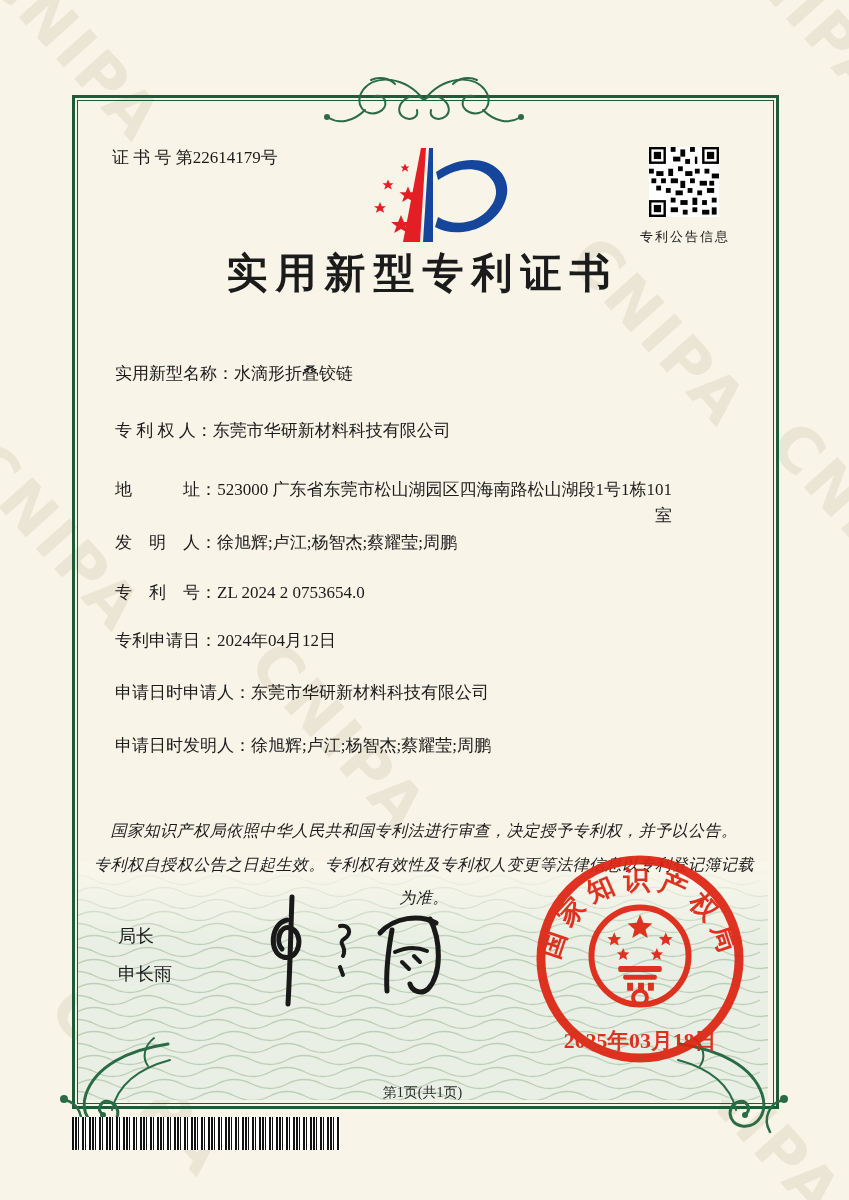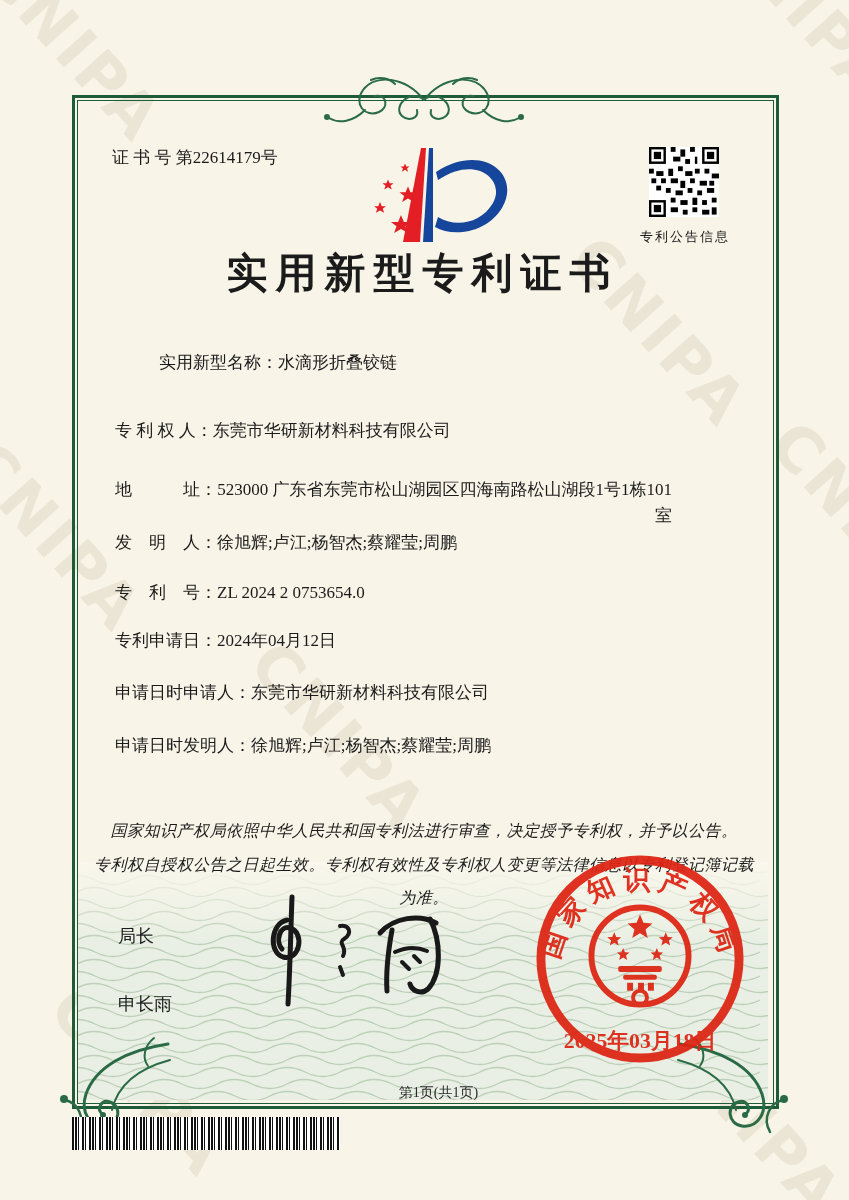--- a/index.html
+++ b/index.html
@@ -25,24 +25,24 @@
   .row{position:absolute;left:115px;font-size:17px;z-index:2;white-space:nowrap;}
   .row .lbl{white-space:pre;}
   .row-address .val{display:inline-block;width:455px;white-space:normal;
                     vertical-align:top;line-height:1.55;text-align:right;}
   .row-address .lbl{display:inline-block;vertical-align:top;line-height:1.55;}
   .col2{position:absolute;left:480px;top:0;white-space:nowrap;}
   .decl{position:absolute;left:90px;top:814px;width:668px;font-size:16px;
         line-height:2.1;z-index:2;font-style:italic;letter-spacing:0.5px;}
   .decl div{text-align:center;}
   .sig-title{position:absolute;left:118px;top:924px;font-size:18px;z-index:2;}
-  .sig-name{position:absolute;left:118px;top:992px;font-size:18px;z-index:2;}
+  .sig-name{position:absolute;left:118px;top:962px;font-size:18px;z-index:2;}
   .sig-svg{position:absolute;left:242px;top:890px;z-index:2;}
   .seal{position:absolute;left:531px;top:853px;z-index:3;opacity:0.93;}
-  .footer{position:absolute;left:88px;top:1084px;width:701px;text-align:center;
+  .footer{position:absolute;left:72px;top:1084px;width:701px;text-align:center;
           font-size:14px;color:#2a2a2a;z-index:2;}
   .barcode{position:absolute;left:72px;top:1117px;width:268px;height:33px;z-index:2;
     background:repeating-linear-gradient(90deg,#111 0 2px,#fff 2px 3px,#111 3px 5px,
       #fff 5px 6px,#111 6px 7px,#fff 7px 10px,#111 10px 12px,#fff 12px 13px,
       #111 13px 14px,#fff 14px 17px);}
   .orn{position:absolute;z-index:2;}
 </style>
 </head>
 <body>
 
@@ -187,21 +187,21 @@
       <rect x="14" y="26" width="2" height="2"></rect>
       <rect x="18" y="25" width="2" height="2"></rect>
     <rect x="22" y="26" width="3" height="2"></rect>
       <rect x="26" y="25" width="2" height="3"></rect>
   </g>
 </svg>
 <div class="qr-caption">专利公告信息</div>
 
 <div class="title">实用新型专利证书</div>
 
-<div class="row" style="top:351px;margin-left:44px;">
+<div class="row" style="top:362px;">
   <span class="lbl">实用新型名称：</span><span class="val">水滴形折叠铰链</span>
 </div>
 <div class="row" style="top:419px;">
   <span class="lbl">专 利 权 人：</span><span class="val">东莞市华研新材料科技有限公司</span>
 </div>
 <div class="row row-address" style="top:477px;">
   <span class="lbl">地　　　址：</span><span class="val">523000 广东省东莞市松山湖园区四海南路松山湖段1号1栋101室</span>
 </div>
 <div class="row" style="top:531px;">
   <span class="lbl">发　明　人：</span><span class="val">徐旭辉;卢江;杨智杰;蔡耀莹;周鹏</span>

